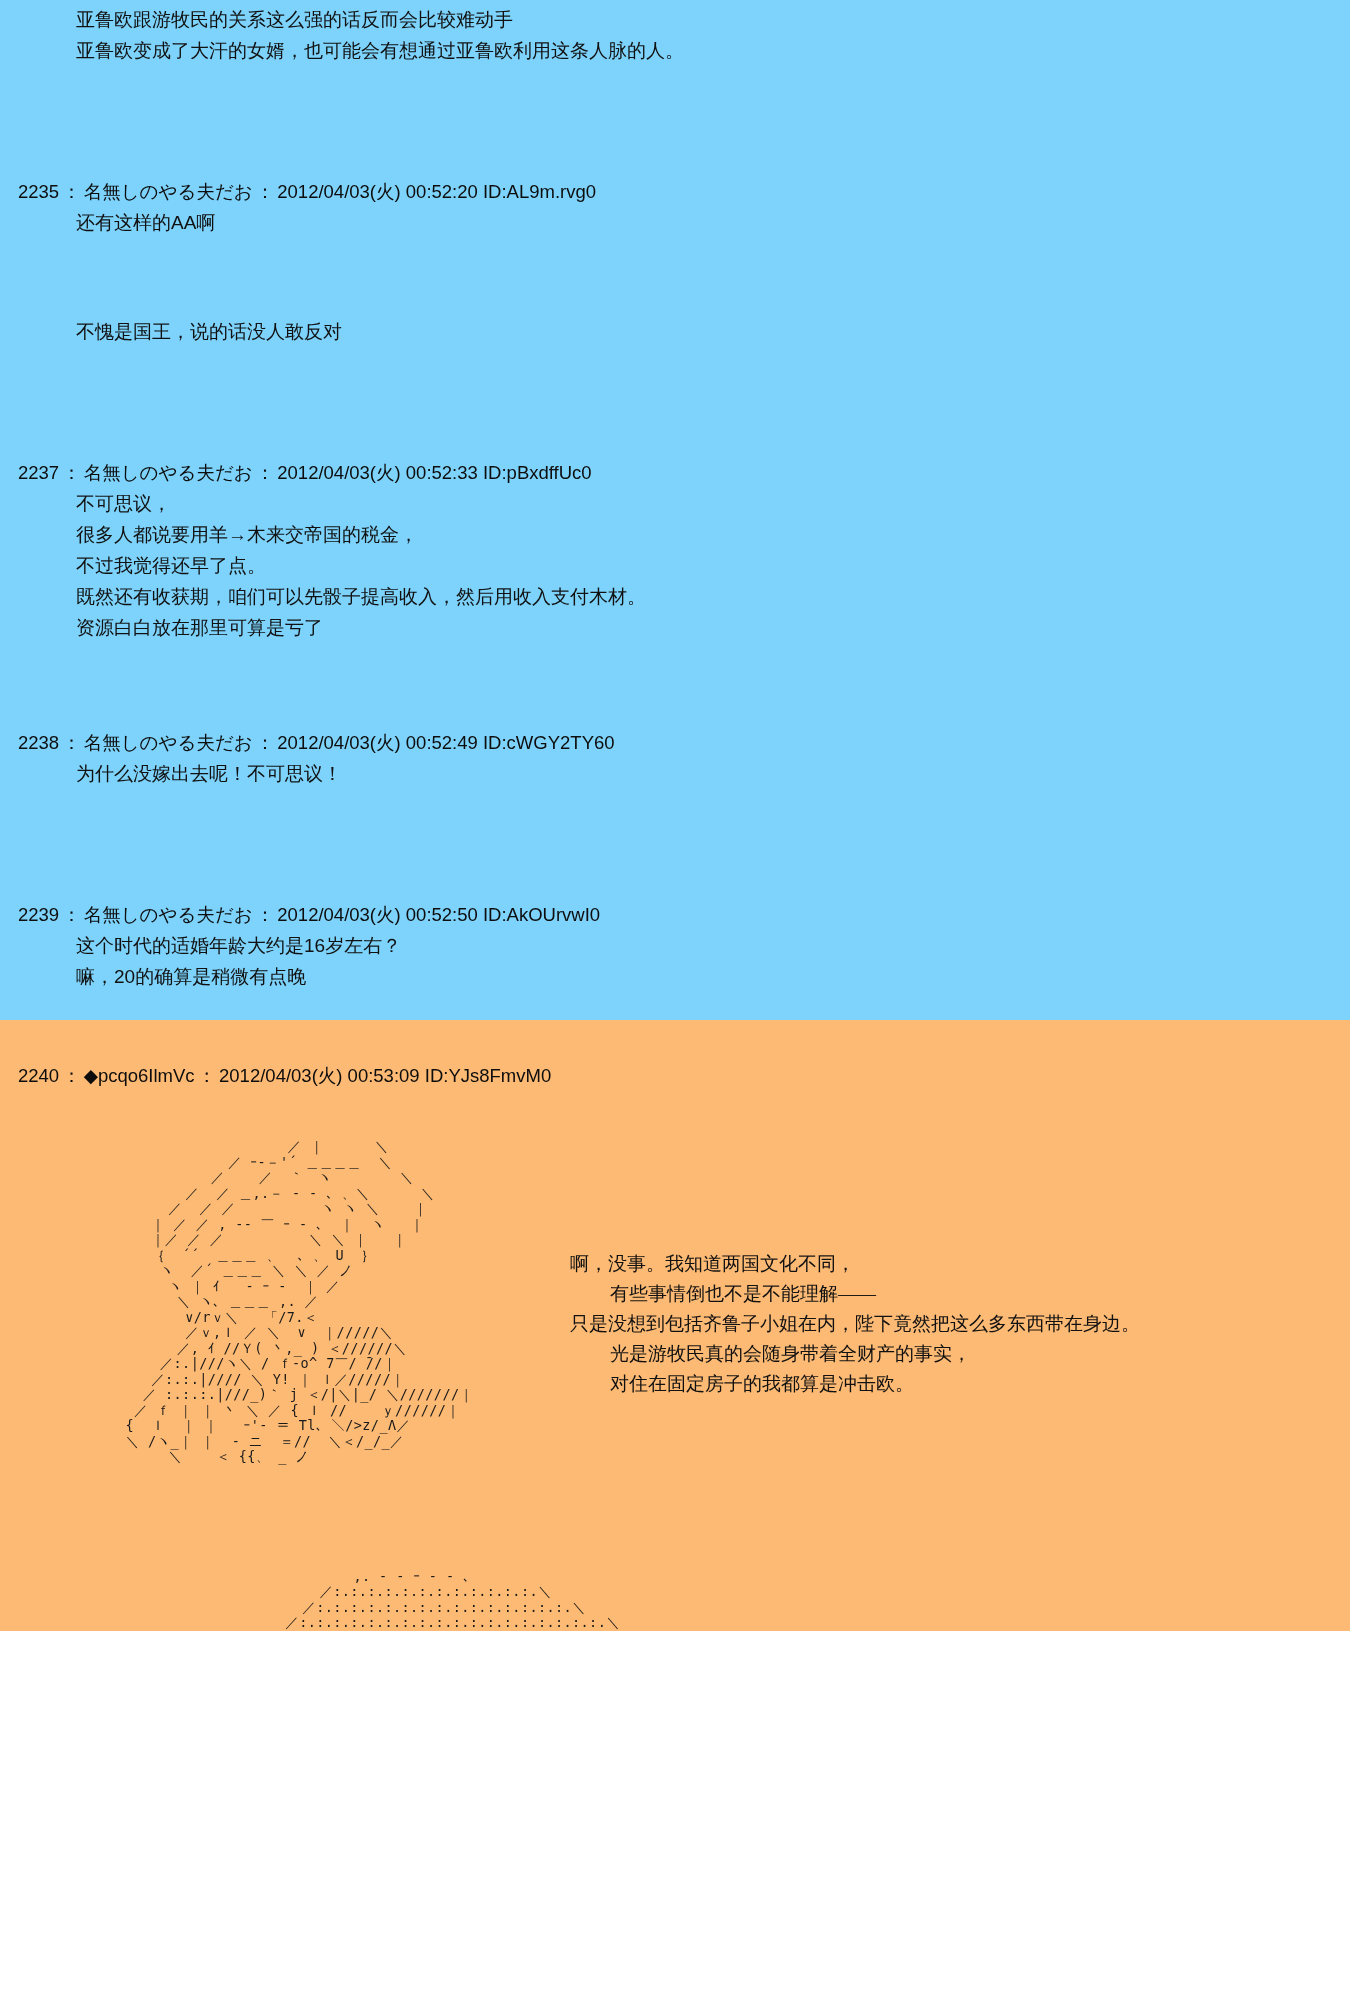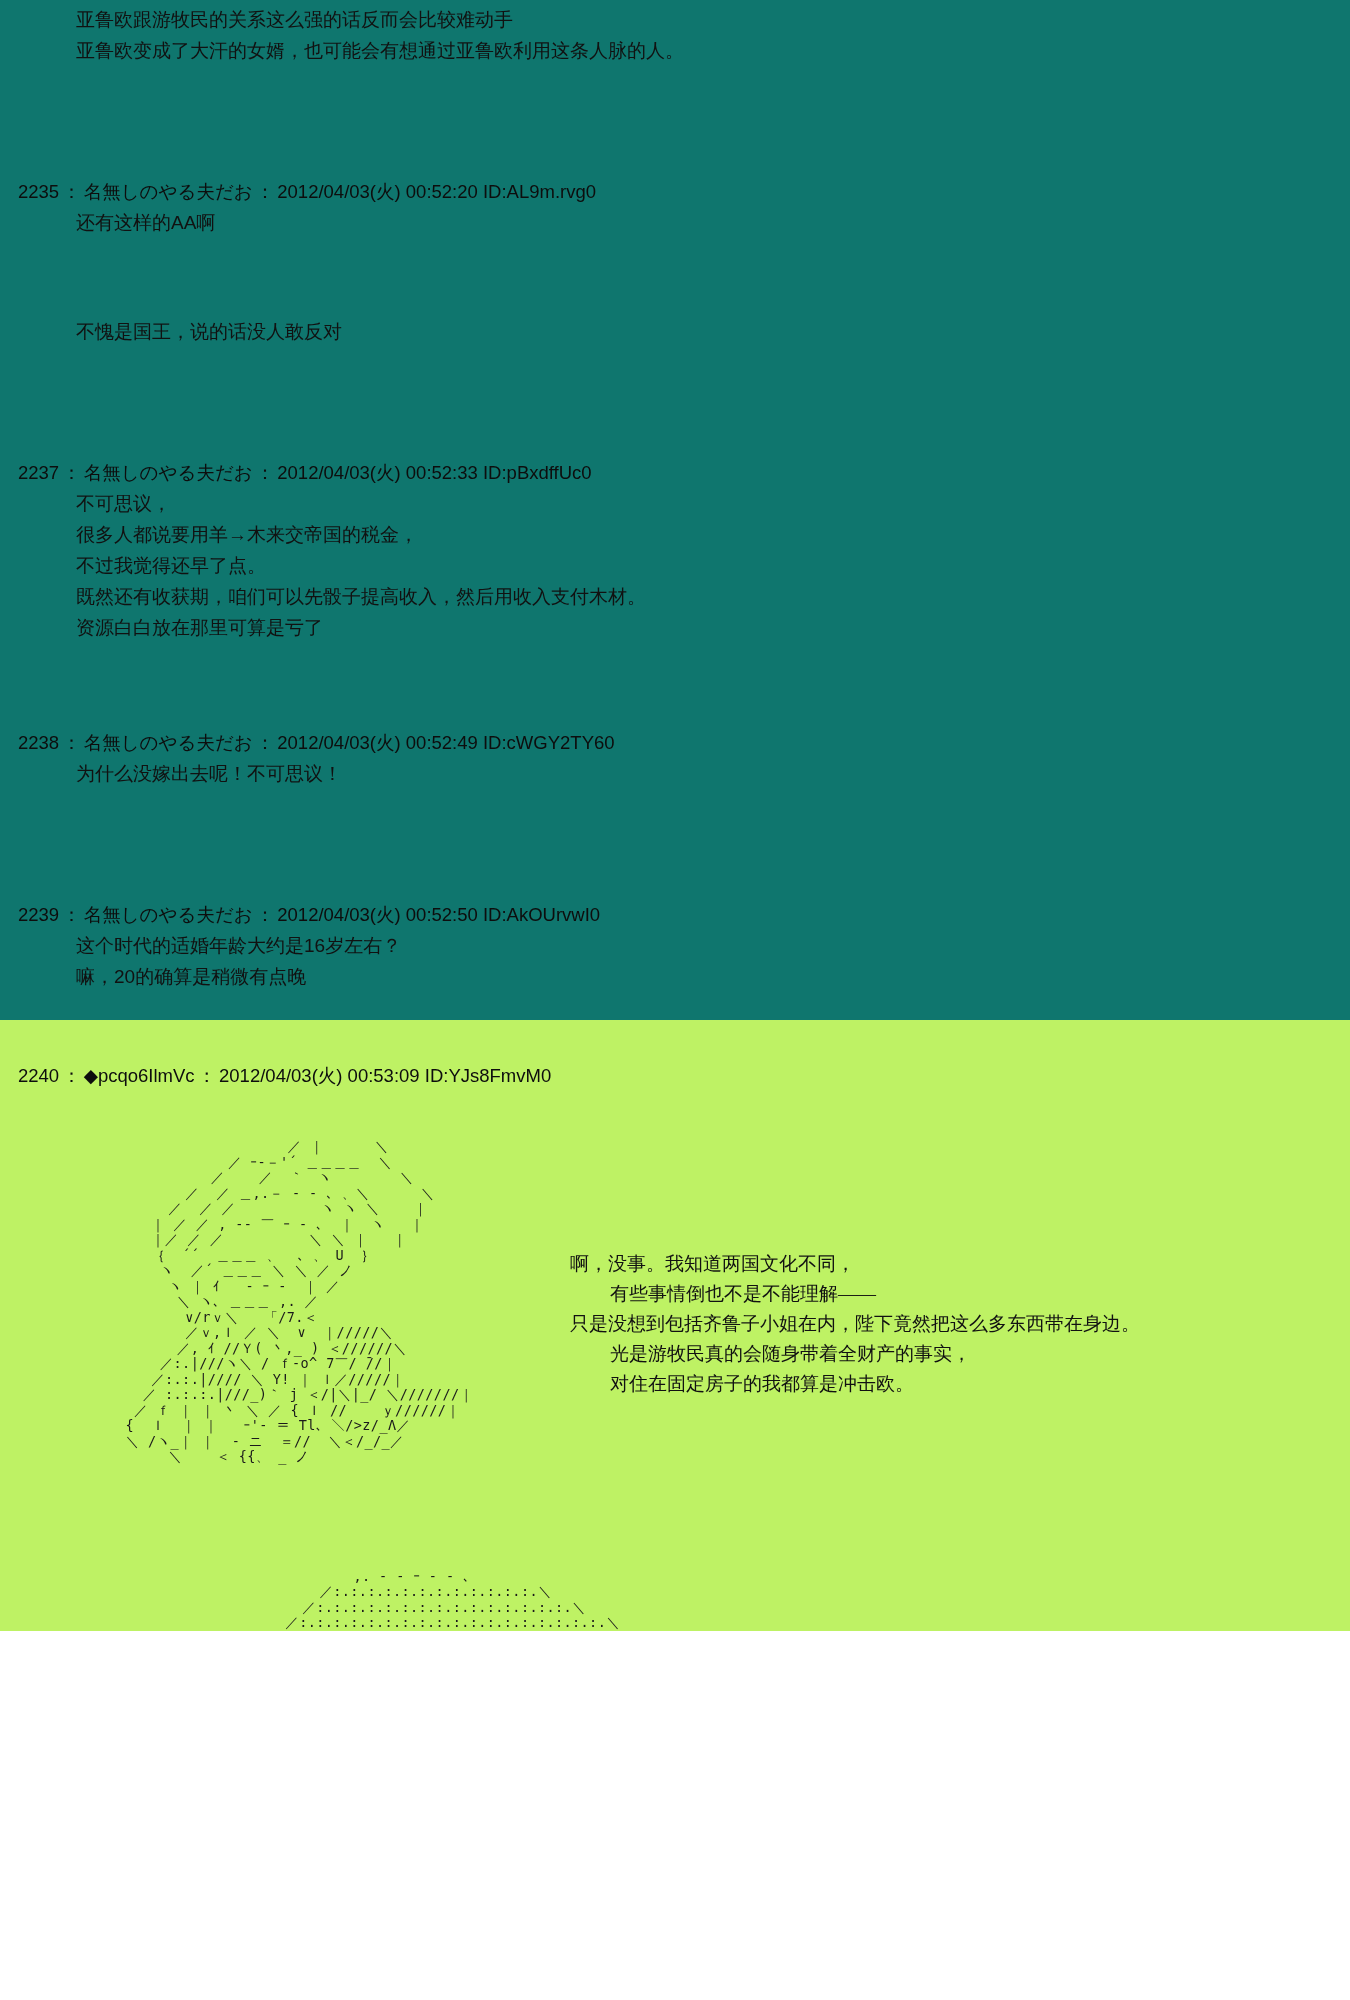--- a/index.html
+++ b/index.html
@@ -13,25 +13,25 @@
     color: #111111;
   }
   .page {
     width: 1350px;
     min-height: 2000px;
     position: relative;
     overflow: hidden;
   }
   
   .section-blue {
-    background: #0f766e;
+    background: #7dd3fc;
     padding: 0 0 28px 0;
   }
   .section-white {
-    background: #bef264;
+    background: #fdba74;
   }
   .post {
     padding: 0 10px 0 10px;
   }
   .post-head {
     font-size: 18.5px;
     line-height: 30px;
     color: #0d0d0d;
     white-space: nowrap;
     padding-left: 8px;

